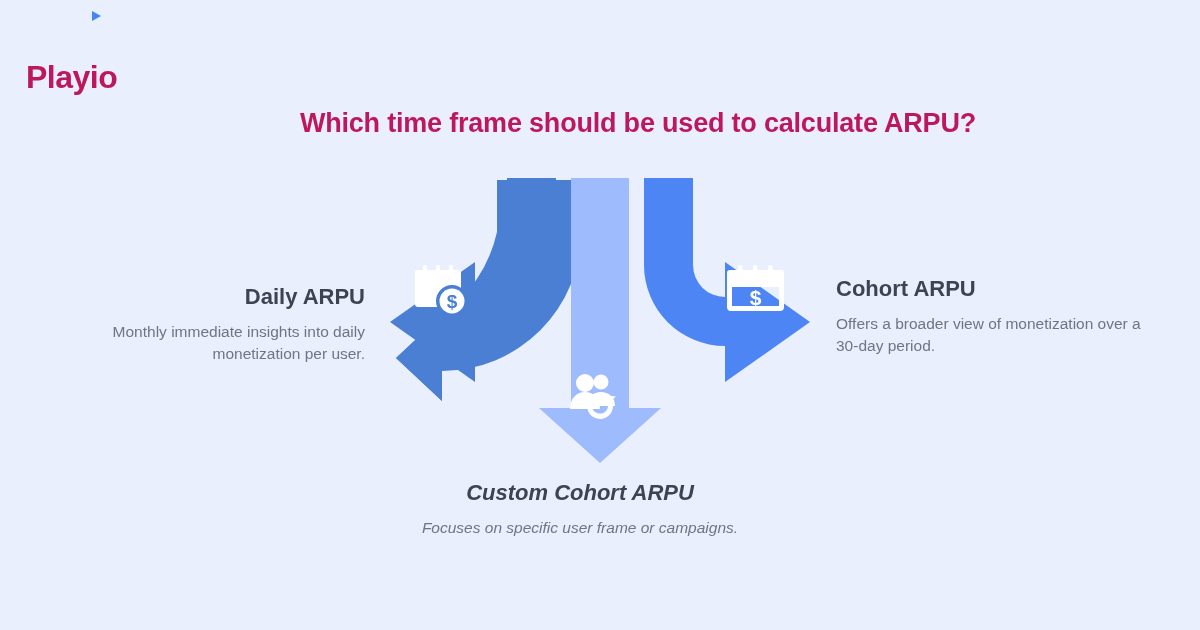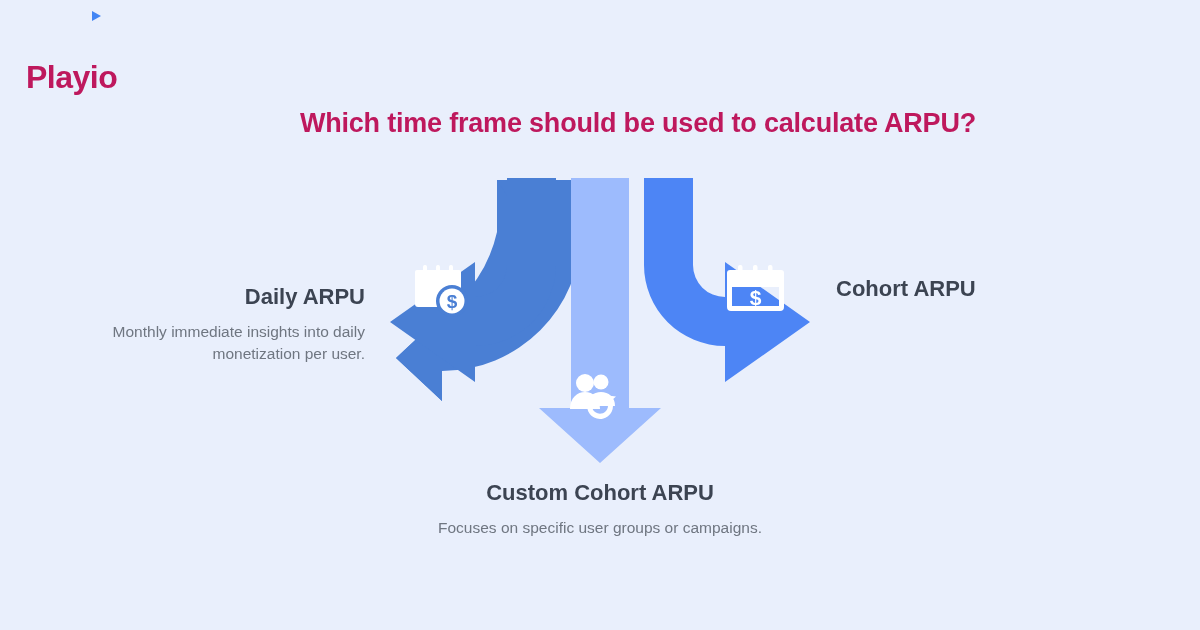--- a/index.html
+++ b/index.html
@@ -90,24 +90,25 @@
   }
   #right-block {
     position: absolute;
     left: 836px;
     top: 276px;
     width: 330px;
     text-align: left;
   }
   #bottom-block {
     position: absolute;
-    left: 400px;
+    left: 380px;
     top: 480px;
     width: 400px;
     text-align: center;
+    font-style: italic;
   }
 </style>
 </head>
 <body>
 
 <div id="logo">
   <div id="logo-text">Playio</div>
   <div id="logo-play"></div>
 </div>
 
@@ -240,18 +241,19 @@
   </svg>
 </div>
 
 <div id="left-block">
   <div class="node-title">Daily ARPU</div>
   <div class="node-desc">Monthly immediate insights into daily monetization per user.</div>
 </div>
 
 <div id="right-block">
   <div class="node-title">Cohort ARPU</div>
+  <div class="node-desc">Offers a broader view of monetization over a 30-day period.</div>
 </div>
 
 <div id="bottom-block">
   <div class="node-title">Custom Cohort ARPU</div>
-  <div class="node-desc">Focuses on specific user groups or campaigns.</div>
+  <div class="node-desc">Focuses on specific user frame or campaigns.</div>
 </div>
 
 </body></html>

